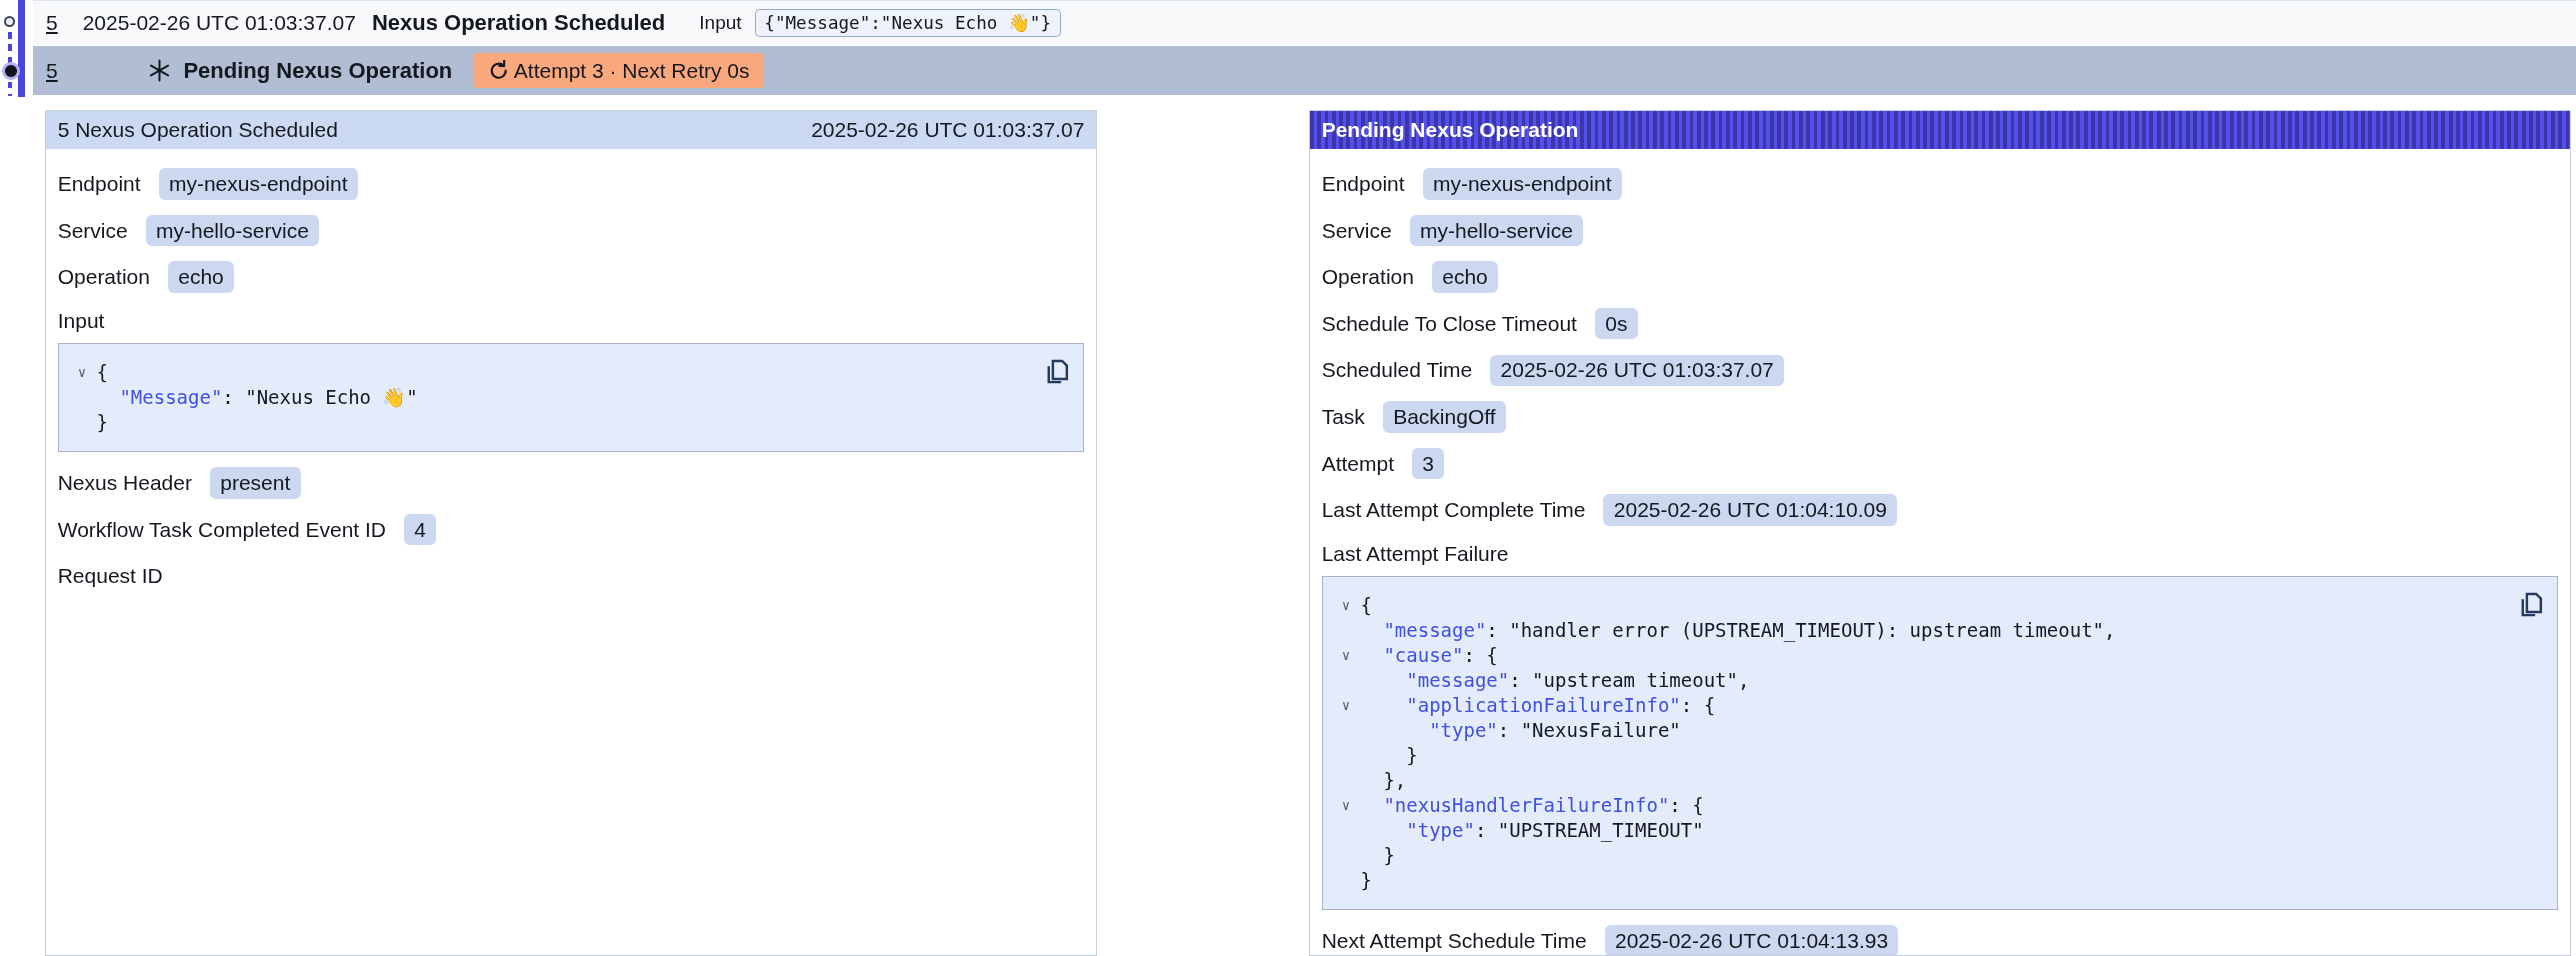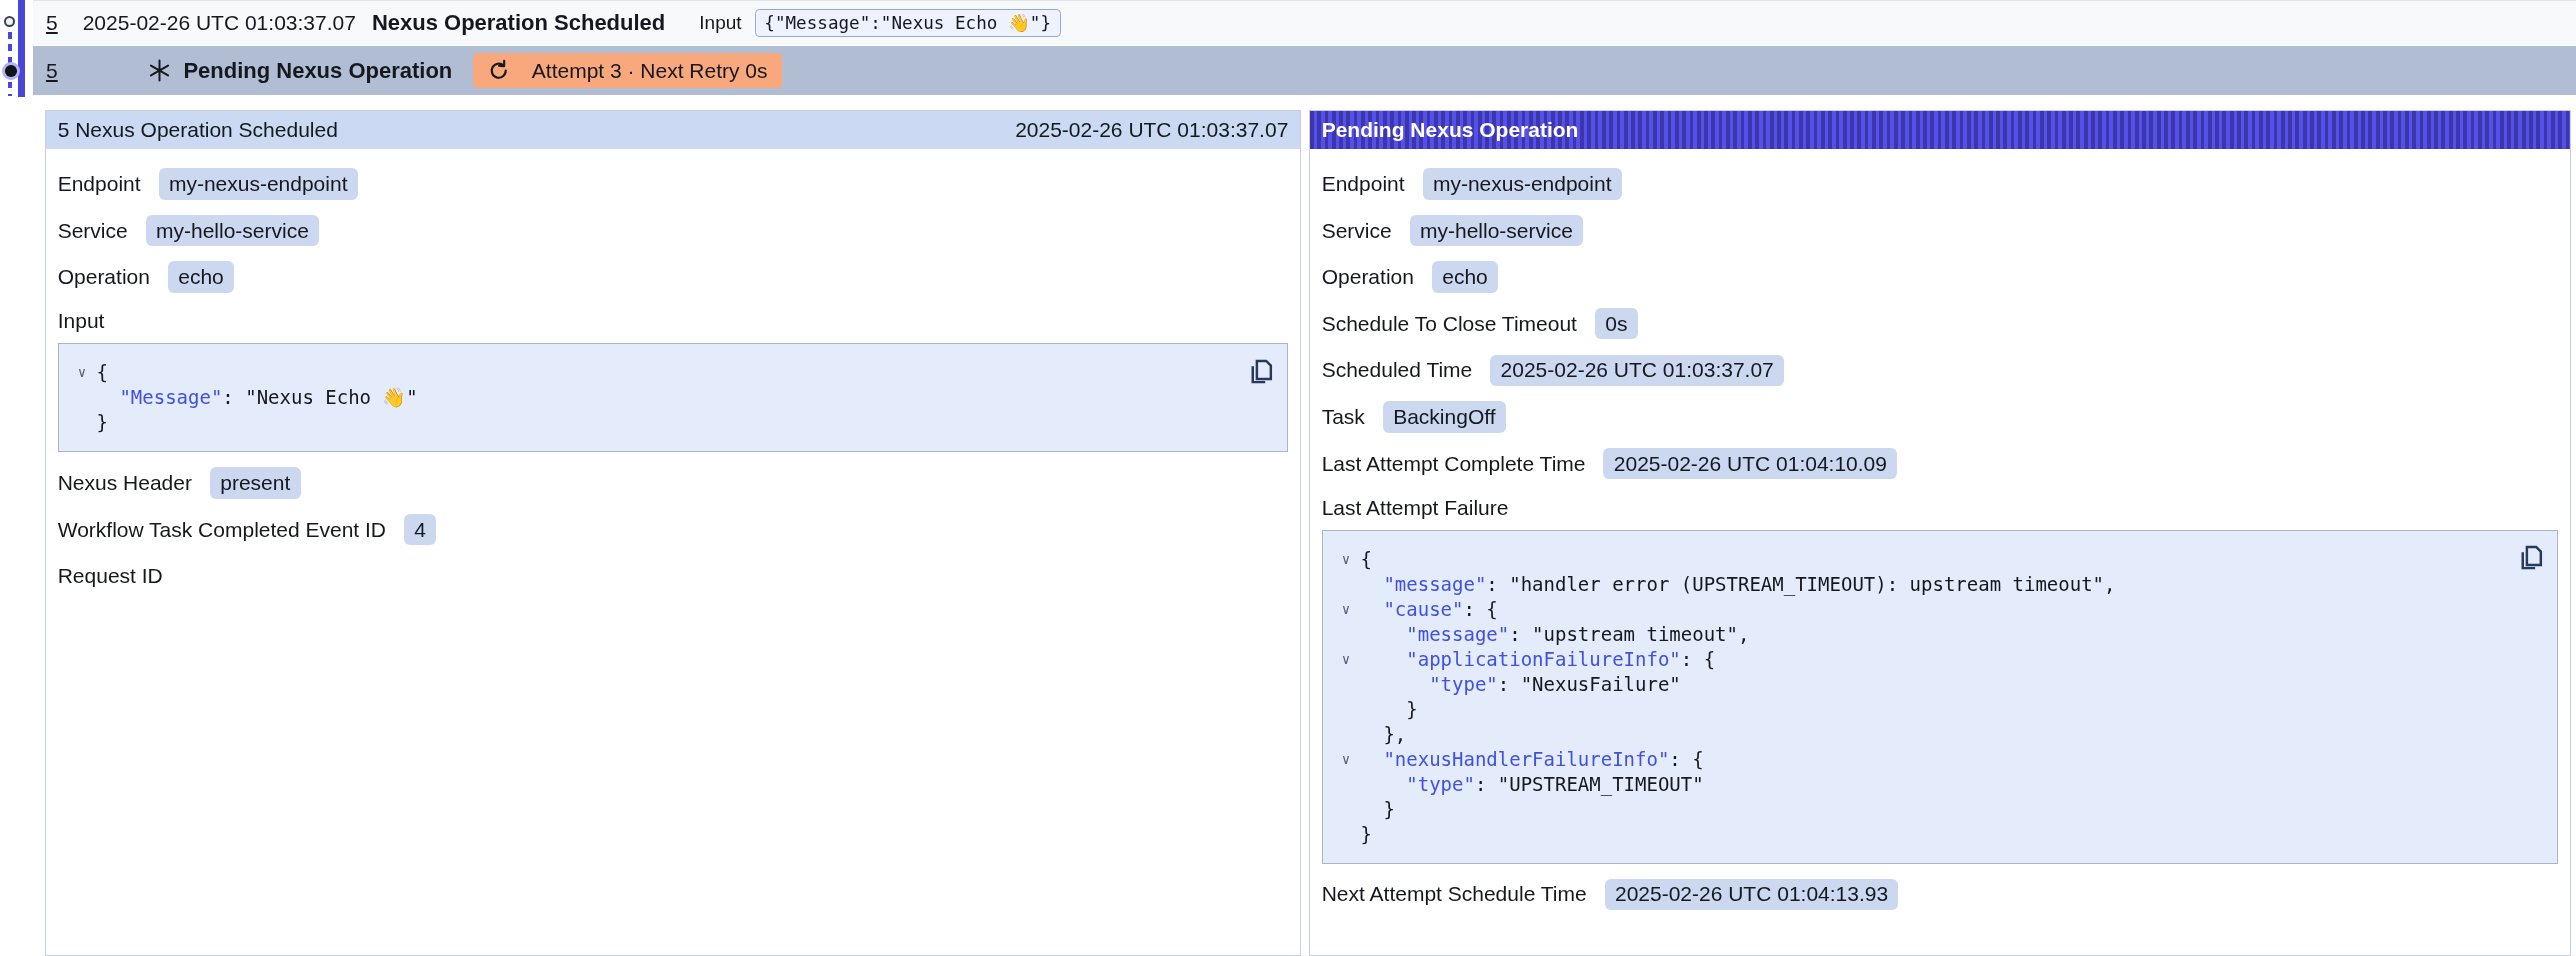--- a/index.html
+++ b/index.html
@@ -21,34 +21,34 @@
   .input-label-sm { margin-left:34px; font-size:19px; }
   .input-chip {
     margin-left:13px; font-family:"DejaVu Sans Mono", monospace; font-size:17.6px;
     background:#eef2fc; border:1.5px solid #93a9d2; border-radius:4.4px; padding:2.9px 8.8px;
     white-space:pre;
   }
   .star-icon { margin-left:89px; display:inline-flex; }
   .row2 .row-title { margin-left:11.7px; }
   .attempt-chip {
     margin-left:20.5px; background:#f9a77c; border-radius:4.4px; padding:5.9px 14.6px;
-    display:inline-flex; align-items:center; gap:21px; font-size:21px; white-space:nowrap;
+    display:inline-flex; align-items:center; gap:3px; font-size:21px; white-space:nowrap;
   }
   
   .tl-bar { position:absolute; left:18.3px; top:0; width:6.6px; height:97px; background:#4a46dd; }
   .tl-dash { position:absolute; left:8px; top:32px; width:3.7px; height:64px;
     background:repeating-linear-gradient(180deg,#4a46dd 0 6.6px, transparent 6.6px 12.4px); }
   .tl-circle-open { position:absolute; left:3.7px; top:16px; width:11px; height:11px;
     border-radius:50%; border:2.2px solid #3c4250; background:#eef2fa; }
   .tl-circle-filled { position:absolute; left:5.1px; top:65px; width:11.7px; height:11.7px;
     border-radius:50%; background:#101318; box-shadow:0 0 0 2.9px #b6b1f3; }
   
   .panel { position:absolute; top:110px; height:846px; background:#fff;
     border:0.7px solid #c6cfdd; overflow:hidden; }
-  .panel-left  { left:45px;  width:1256px; }
+  .panel-left  { left:45px;  width:1052px; }
   .panel-right { left:1309px; width:1262px; }
   .panel-header { height:38px; display:flex; align-items:center; justify-content:space-between;
     padding:0 11.7px; font-size:21px; }
   .panel-left  .panel-header { background:#cbd9f2; }
   .panel-right .panel-header {
     background:repeating-linear-gradient(90deg,#3c36ad 0 3.7px,#5450e8 3.7px 7.3px);
     color:#ffffff; font-weight:700; }
   .panel-body { padding:4.4px 11.7px 0 11.7px; }
   .detail-row { display:flex; align-items:center; gap:18px; margin:14.6px 0; font-size:21px; min-height:32px; }
   .badge { background:#cbd8f0; border-radius:5.9px; padding:3.7px 10.3px; font-size:21px; white-space:nowrap; }
@@ -172,20 +172,24 @@
           <span>Schedule To Close Timeout</span>
           <span class="badge">0s</span>
         </div>
         <div class="detail-row">
           <span>Scheduled Time</span>
           <span class="badge">2025-02-26 UTC 01:03:37.07</span>
         </div>
         <div class="detail-row">
           <span>Task</span>
           <span class="badge">BackingOff</span>
+        </div>
+        <div class="detail-row">
+          <span>Attempt</span>
+          <span class="badge">3</span>
         </div>
         <div class="detail-row">
           <span>Last Attempt Complete Time</span>
           <span class="badge">2025-02-26 UTC 01:04:10.09</span>
         </div>
       </div>
     <div class="field-label">Last Attempt Failure</div>
     <div class="code-block">
       <button class="copy-btn">
         <svg viewBox="0 0 24 24" fill="none" stroke="#26395e" stroke-width="1.9" stroke-linejoin="miter">

